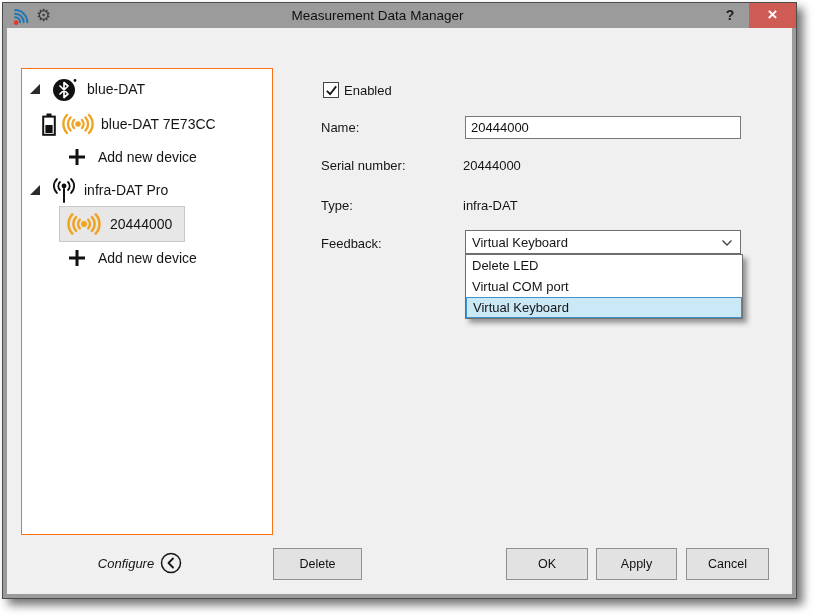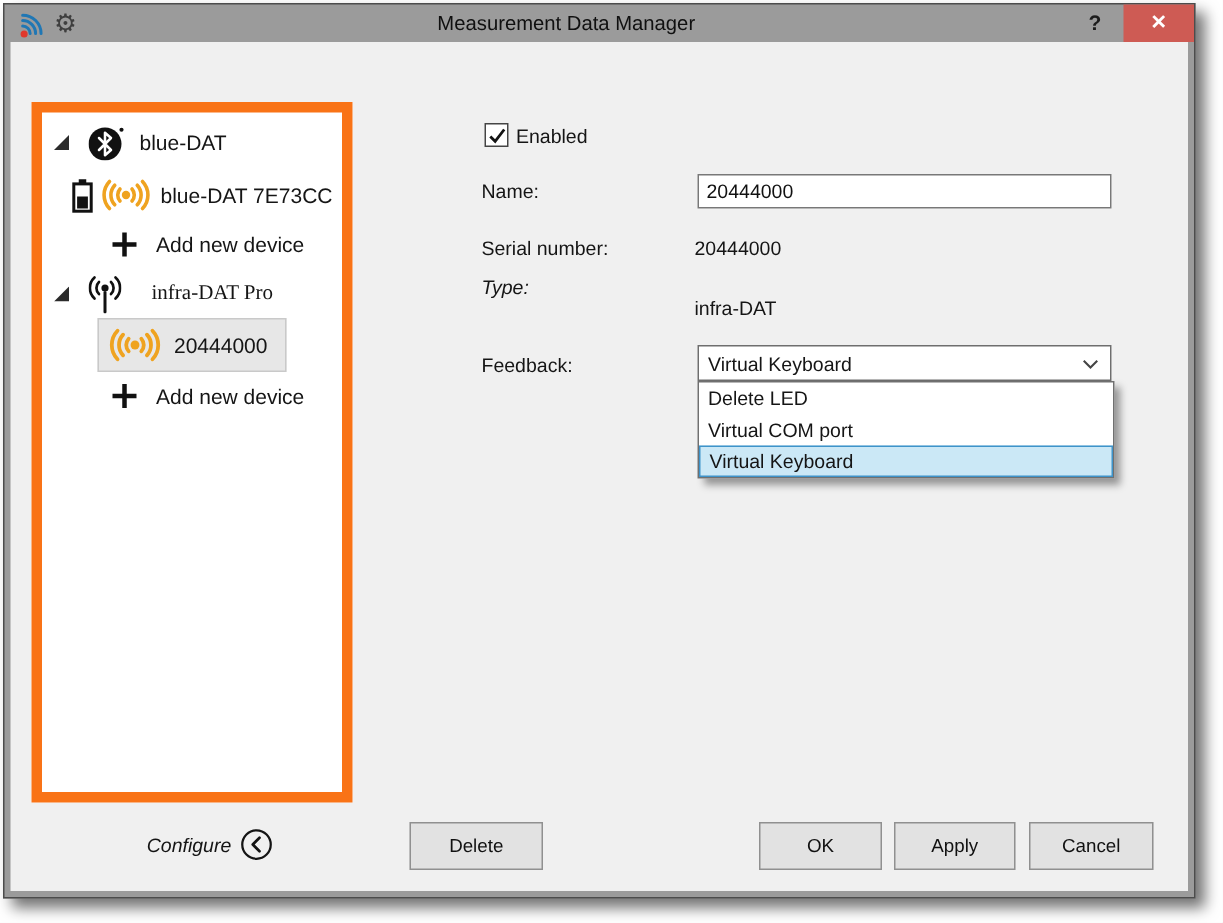--- a/index.html
+++ b/index.html
@@ -20,31 +20,31 @@
             text-align:center;line-height:24px;font-size:17px;font-weight:600;cursor:default;}
 
   .content{position:absolute;left:4px;right:4px;top:25px;bottom:4px;background:#f0f0f0;}
 
   
   .heading{position:absolute;top:13px;font-size:13.5px;color:#141414;text-align:center;white-space:nowrap;}
   .heading.left{left:14px;width:238px;}
   .heading.right{left:250px;right:10px;}
 
   
-  .treebox{position:absolute;left:14px;top:40px;width:214px;height:467px;box-sizing:border-box;
-           background:#fff;border:7px solid #f97316;}
+  .treebox{position:absolute;left:14px;top:40px;width:252px;height:467px;box-sizing:border-box;
+           background:#fff;border:1px solid #f97316;}
   .trow{position:absolute;left:0;right:0;height:30px;display:flex;align-items:center;cursor:default;}
   .trow .exp{margin-left:8px;flex:0 0 auto;}
   .icon{flex:0 0 auto;display:block;}
   .tlabel{font-size:14px;color:#151515;white-space:nowrap;}
   .r0{top:5px;}  .r1{top:40px;} .r2{top:73px;} .r3{top:106px;} .r4{top:137px;height:36px;} .r5{top:174px;}
   .bt-ic{margin-left:13px;}      .r0 .tlabel{margin-left:10px;}
   .bat-ic{margin-left:20px;}     .sig-ic{margin-left:5px;}      .r1 .tlabel{margin-left:6px;}
   .plus-ic{margin-left:46px;}    .r2 .tlabel,.r5 .tlabel{margin-left:12px;}
-  .ant-ic{margin-left:13px;}     .r3 .tlabel{margin-left:20px;font-family:Liberation Serif, serif;}
+  .ant-ic{margin-left:13px;}     .r3 .tlabel{margin-left:9px;}
   .sel{margin-left:37px;display:inline-flex;align-items:center;background:#e7e7e7;
        border:1px solid #c9c9c9;padding:4px 12px 4px 6px;}
   .sel .tlabel{margin-left:8px;}
 
   .configure{position:absolute;left:14px;top:524px;width:238px;display:flex;justify-content:center;
              align-items:center;gap:6px;cursor:default;font-style:italic;}
   .configure .clabel{font-size:13px;color:#141414;}
 
   
   .flabel{position:absolute;left:314px;font-size:13px;color:#151515;white-space:nowrap;}
@@ -185,21 +185,21 @@
         </svg>
       </div>
       <span class="flabel" style="top:55px;left:337px;">Enabled</span>
 
       <span class="flabel" style="top:92px;">Name:</span>
       <input class="name-input" type="text" value="20444000" style="">
 
       <span class="flabel" style="top:130px;">Serial number:</span>
       <span class="fvalue" style="top:130px;">20444000</span>
 
-      <span class="flabel" style="top:156px;font-style:italic;">Type:</span>
+      <span class="flabel" style="top:170px;">Type:</span>
       <span class="fvalue" style="top:170px;">infra-DAT</span>
 
       <span class="flabel" style="top:208px;">Feedback:</span>
       <div class="combo">
         <span>Virtual Keyboard</span>
         <svg class="chev" width="10" height="6" viewBox="0 0 10 6">
           <polyline points="0.5,0.5 5,5 9.5,0.5" fill="none" stroke="#444" stroke-width="1.4"></polyline>
         </svg>
       </div>
 

